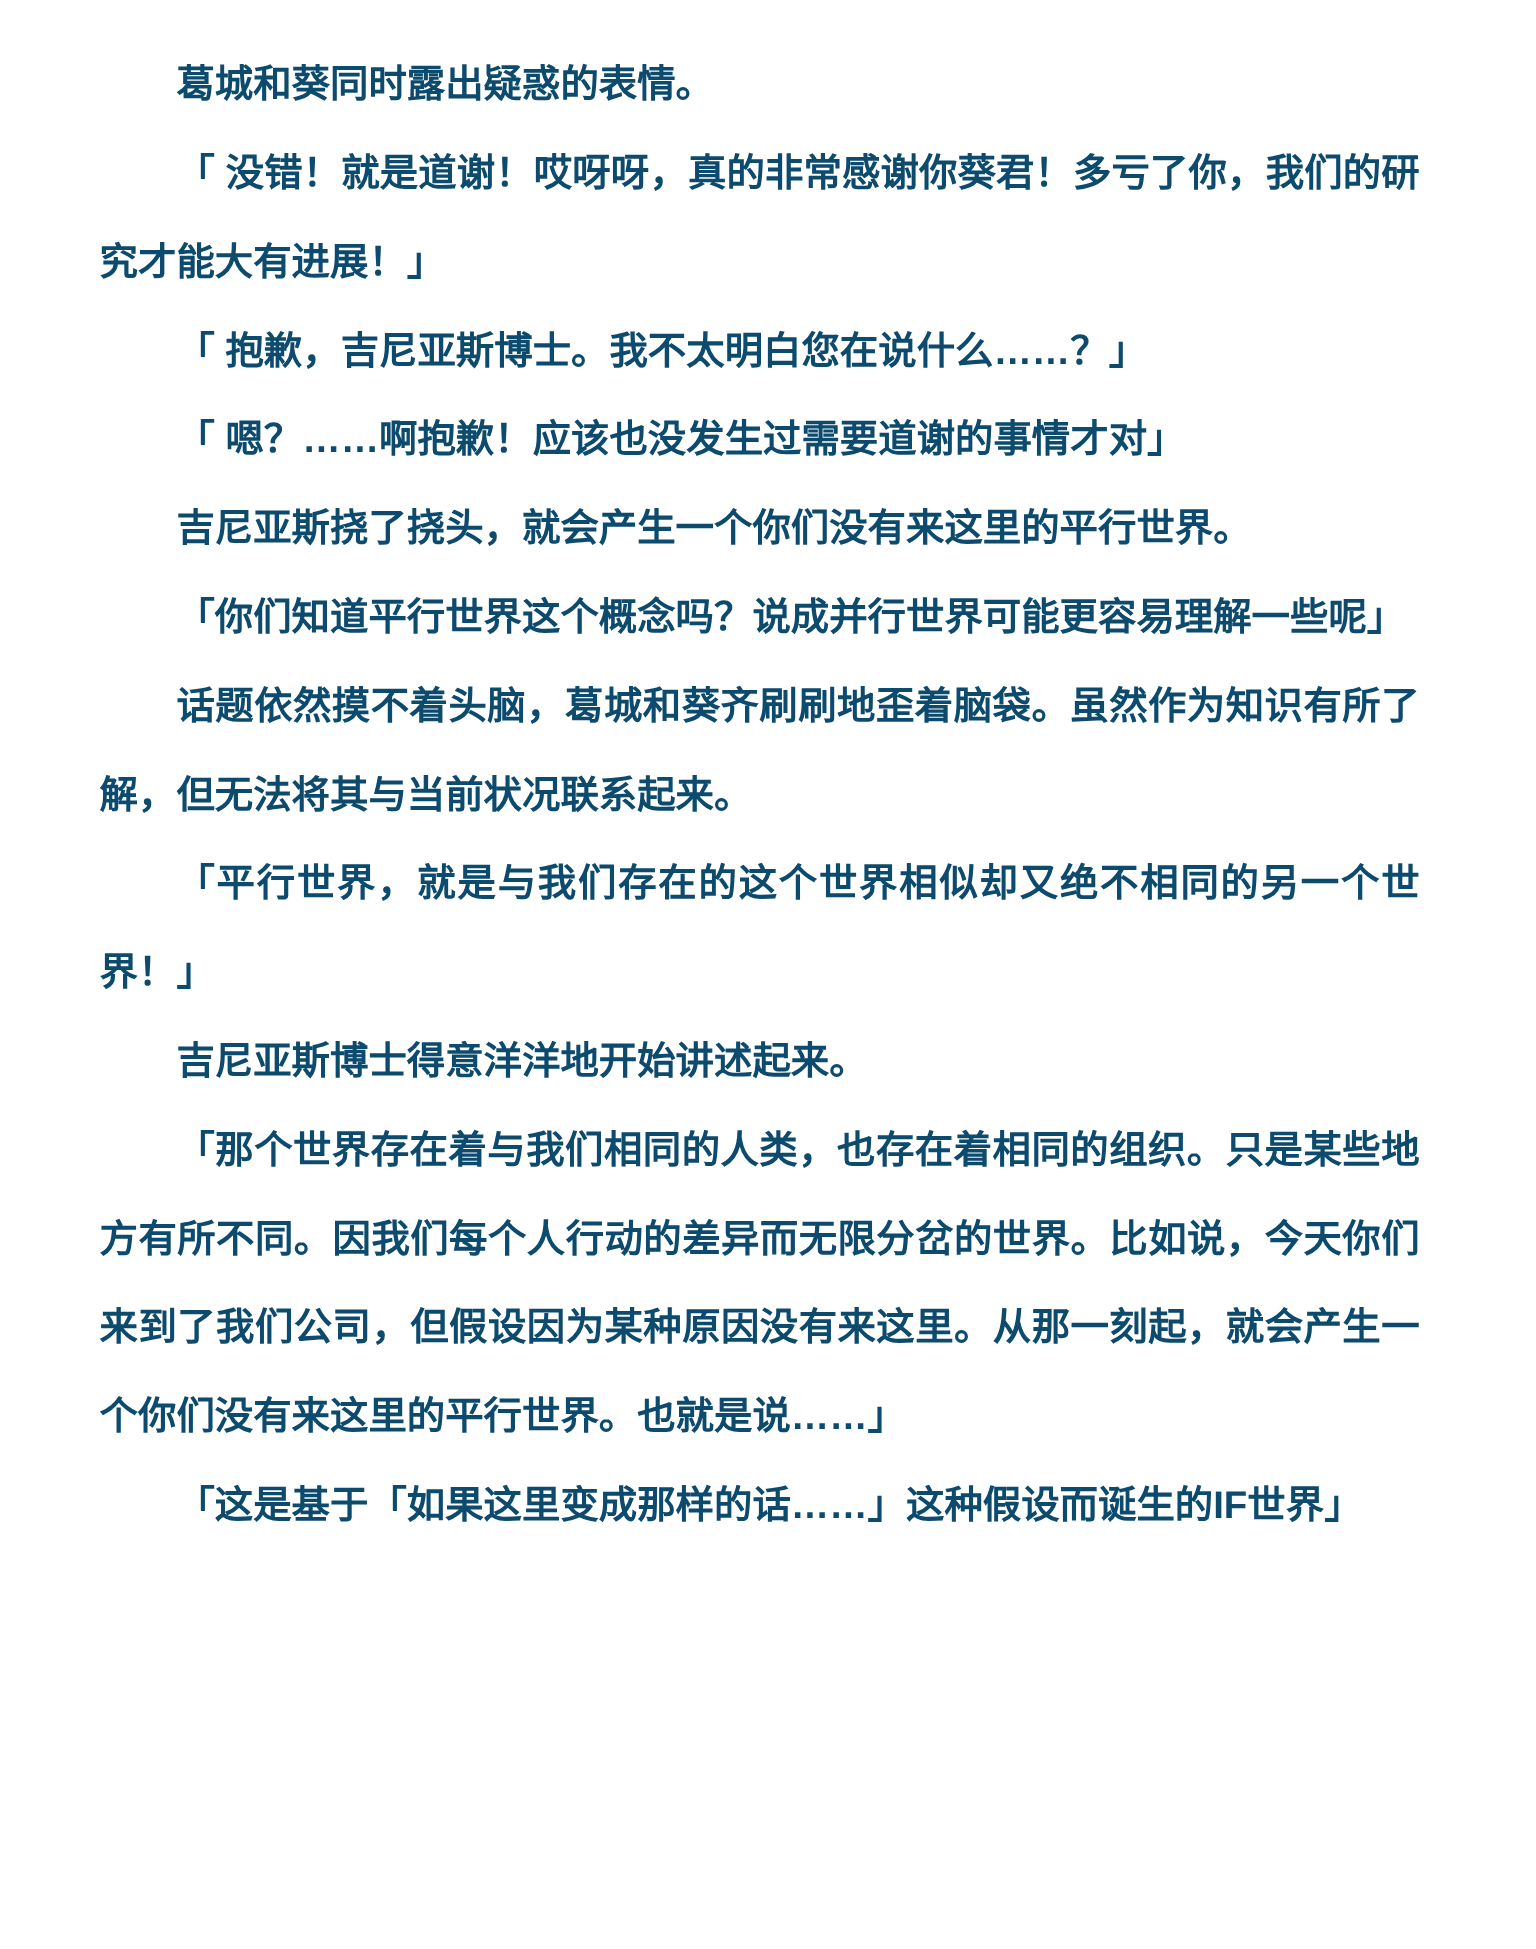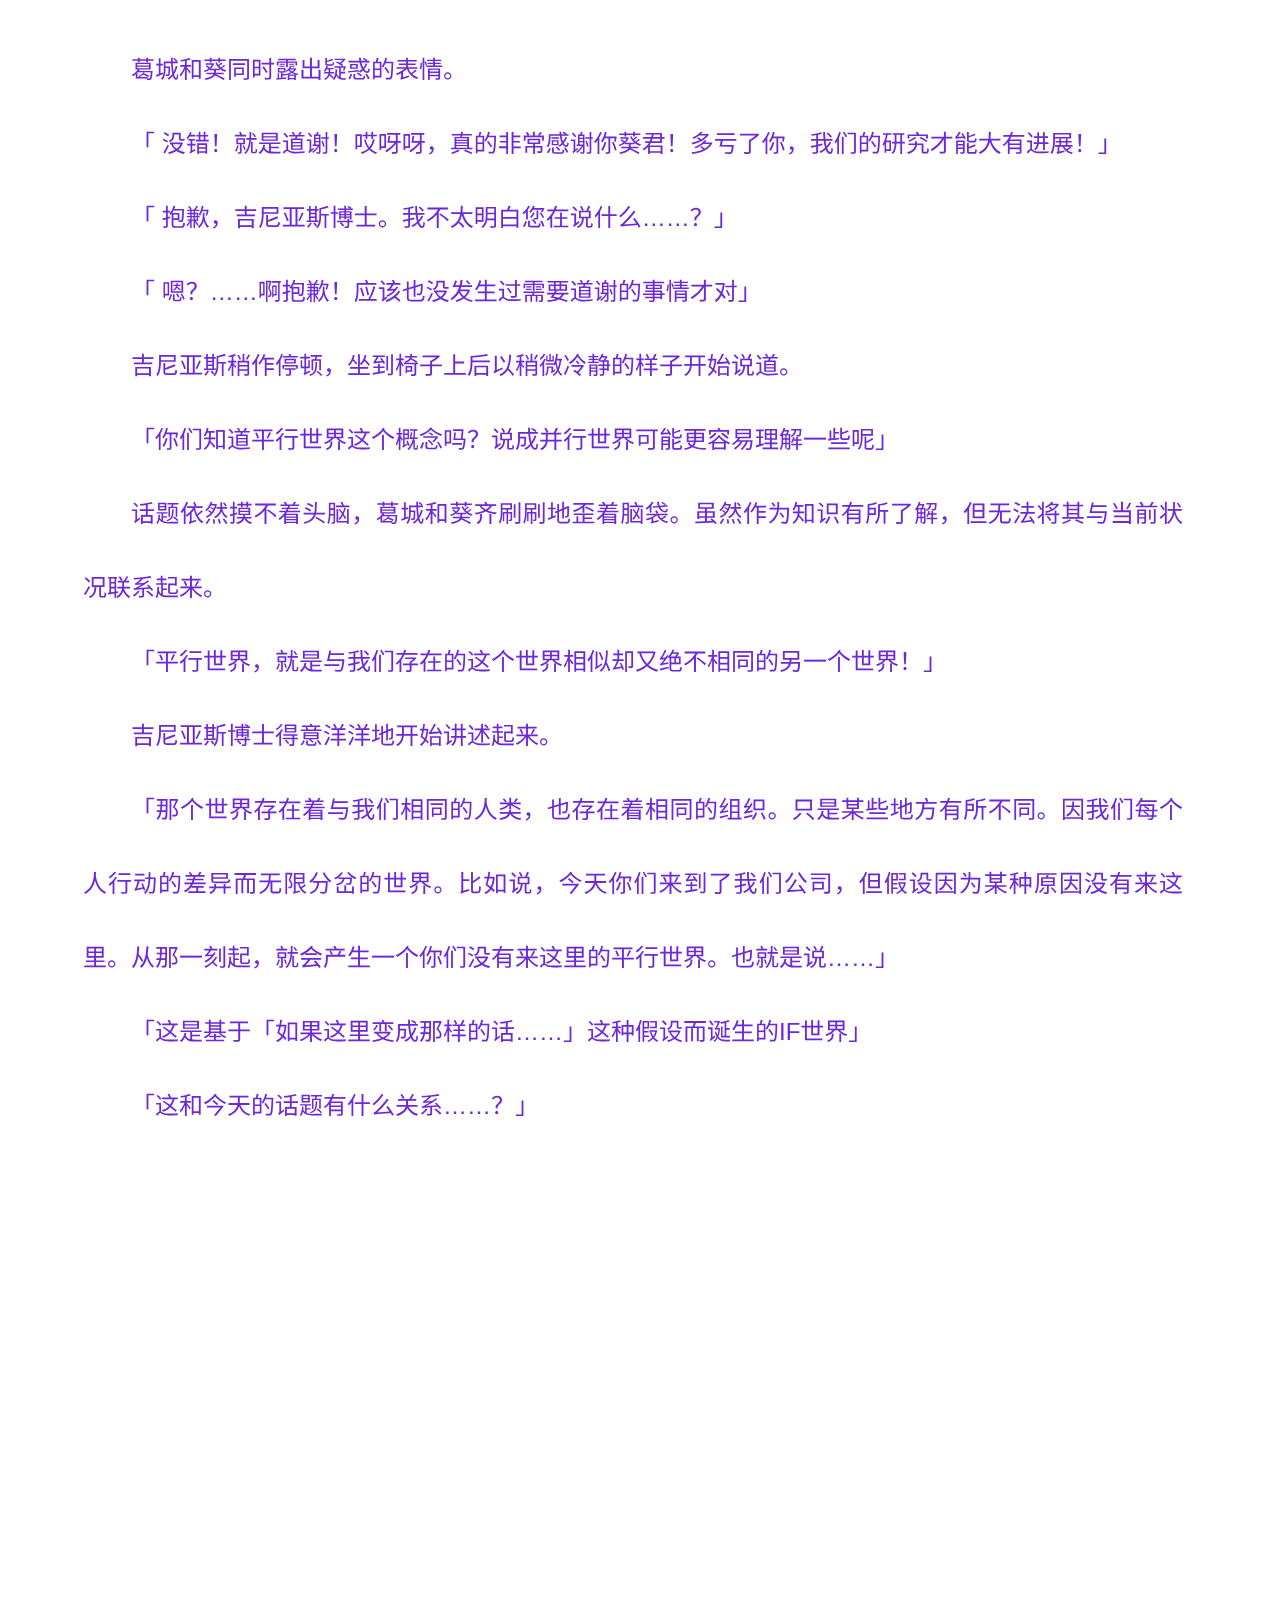--- a/index.html
+++ b/index.html
@@ -16,39 +16,38 @@
   .doc-page {
     box-sizing: border-box;
     width: 1280px;
     min-height: 1624px;
     padding: 33px 97px 40px 83px;
     background: #ffffff;
   }
   .doc-page p {
     margin: 0;
     padding: 0;
-    font-size: 24px;
+    font-size: 32px;
     line-height: 74px;
-    color: #6d28d9;
+    color: #0c4a6e;
     text-align: justify;
     text-justify: inter-ideograph;
     text-indent: 2em;
     word-break: break-all;
-    font-weight: 400;
+    font-weight: 700;
   }
 </style>
 </head>
 <body>
 
 <div class="doc-page">
   <p>葛城和葵同时露出疑惑的表情。</p>
   <p>「 没错！就是道谢！哎呀呀，真的非常感谢你葵君！多亏了你，我们的研究才能大有进展！」</p>
   <p>「 抱歉，吉尼亚斯博士。我不太明白您在说什么……？」</p>
   <p>「 嗯？……啊抱歉！应该也没发生过需要道谢的事情才对」</p>
-  <p>吉尼亚斯稍作停顿，坐到椅子上后以稍微冷静的样子开始说道。</p>
+  <p>吉尼亚斯挠了挠头，就会产生一个你们没有来这里的平行世界。</p>
   <p>「你们知道平行世界这个概念吗？说成并行世界可能更容易理解一些呢」</p>
   <p>话题依然摸不着头脑，葛城和葵齐刷刷地歪着脑袋。虽然作为知识有所了解，但无法将其与当前状况联系起来。</p>
   <p>「平行世界，就是与我们存在的这个世界相似却又绝不相同的另一个世界！」</p>
   <p>吉尼亚斯博士得意洋洋地开始讲述起来。</p>
   <p>「那个世界存在着与我们相同的人类，也存在着相同的组织。只是某些地方有所不同。因我们每个人行动的差异而无限分岔的世界。比如说，今天你们来到了我们公司，但假设因为某种原因没有来这里。从那一刻起，就会产生一个你们没有来这里的平行世界。也就是说……」</p>
   <p>「这是基于「如果这里变成那样的话……」这种假设而诞生的IF世界」</p>
-  <p>「这和今天的话题有什么关系……？」</p>
 </div>
 
 </body></html>

